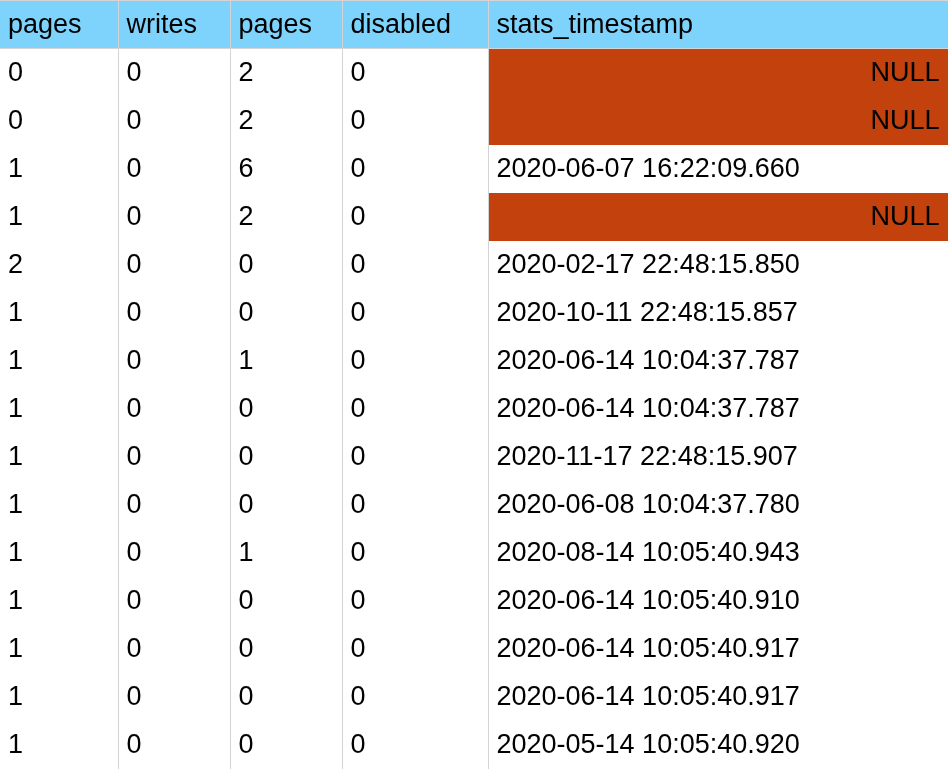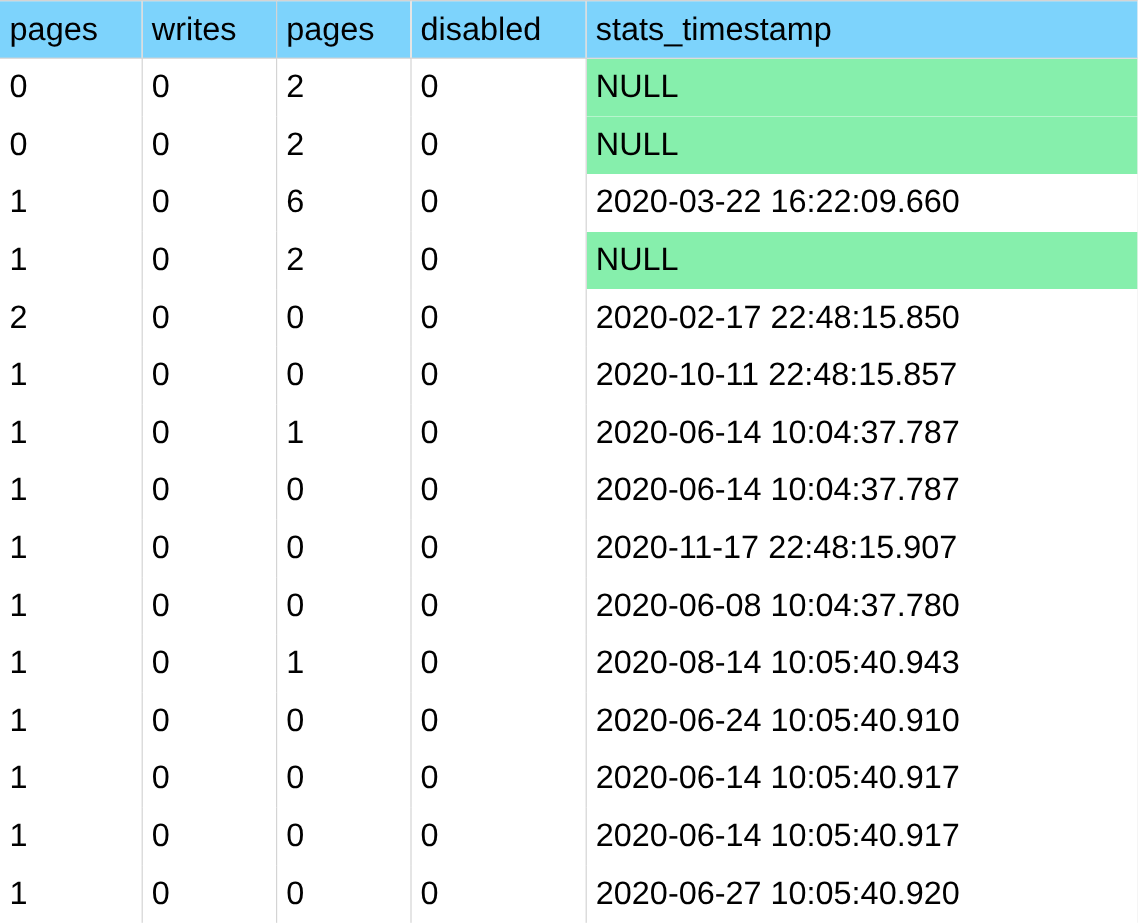--- a/index.html
+++ b/index.html
@@ -40,21 +40,22 @@
   tbody td {
     border-bottom: none;
   }
   col.pages   { width: 118px; }
   col.writes  { width: 112px; }
   col.reads   { width: 112px; }
   col.disabled{ width: 146px; }
   col.ts      { width: 460px; }
 
   td.null-cell {
-    background: #86efac;
+    background: #c2410c;
+    text-align: right;
   }
 </style>
 </head>
 <body>
 
 <table>
   <colgroup>
     <col class="pages">
     <col class="writes">
     <col class="reads">
@@ -83,21 +84,21 @@
         <td>0</td>
         <td>2</td>
         <td>0</td>
         <td class="null-cell">NULL</td>
       </tr>
       <tr>
         <td>1</td>
         <td>0</td>
         <td>6</td>
         <td>0</td>
-        <td>2020-03-22 16:22:09.660</td>
+        <td>2020-06-07 16:22:09.660</td>
       </tr>
       <tr>
         <td>1</td>
         <td>0</td>
         <td>2</td>
         <td>0</td>
         <td class="null-cell">NULL</td>
       </tr>
       <tr>
         <td>2</td>
@@ -146,37 +147,37 @@
         <td>0</td>
         <td>1</td>
         <td>0</td>
         <td>2020-08-14 10:05:40.943</td>
       </tr>
       <tr>
         <td>1</td>
         <td>0</td>
         <td>0</td>
         <td>0</td>
-        <td>2020-06-24 10:05:40.910</td>
+        <td>2020-06-14 10:05:40.910</td>
       </tr>
       <tr>
         <td>1</td>
         <td>0</td>
         <td>0</td>
         <td>0</td>
         <td>2020-06-14 10:05:40.917</td>
       </tr>
       <tr>
         <td>1</td>
         <td>0</td>
         <td>0</td>
         <td>0</td>
         <td>2020-06-14 10:05:40.917</td>
       </tr>
       <tr>
         <td>1</td>
         <td>0</td>
         <td>0</td>
         <td>0</td>
-        <td>2020-06-27 10:05:40.920</td>
+        <td>2020-05-14 10:05:40.920</td>
       </tr>
     </tbody>
 </table>
 
 </body></html>

